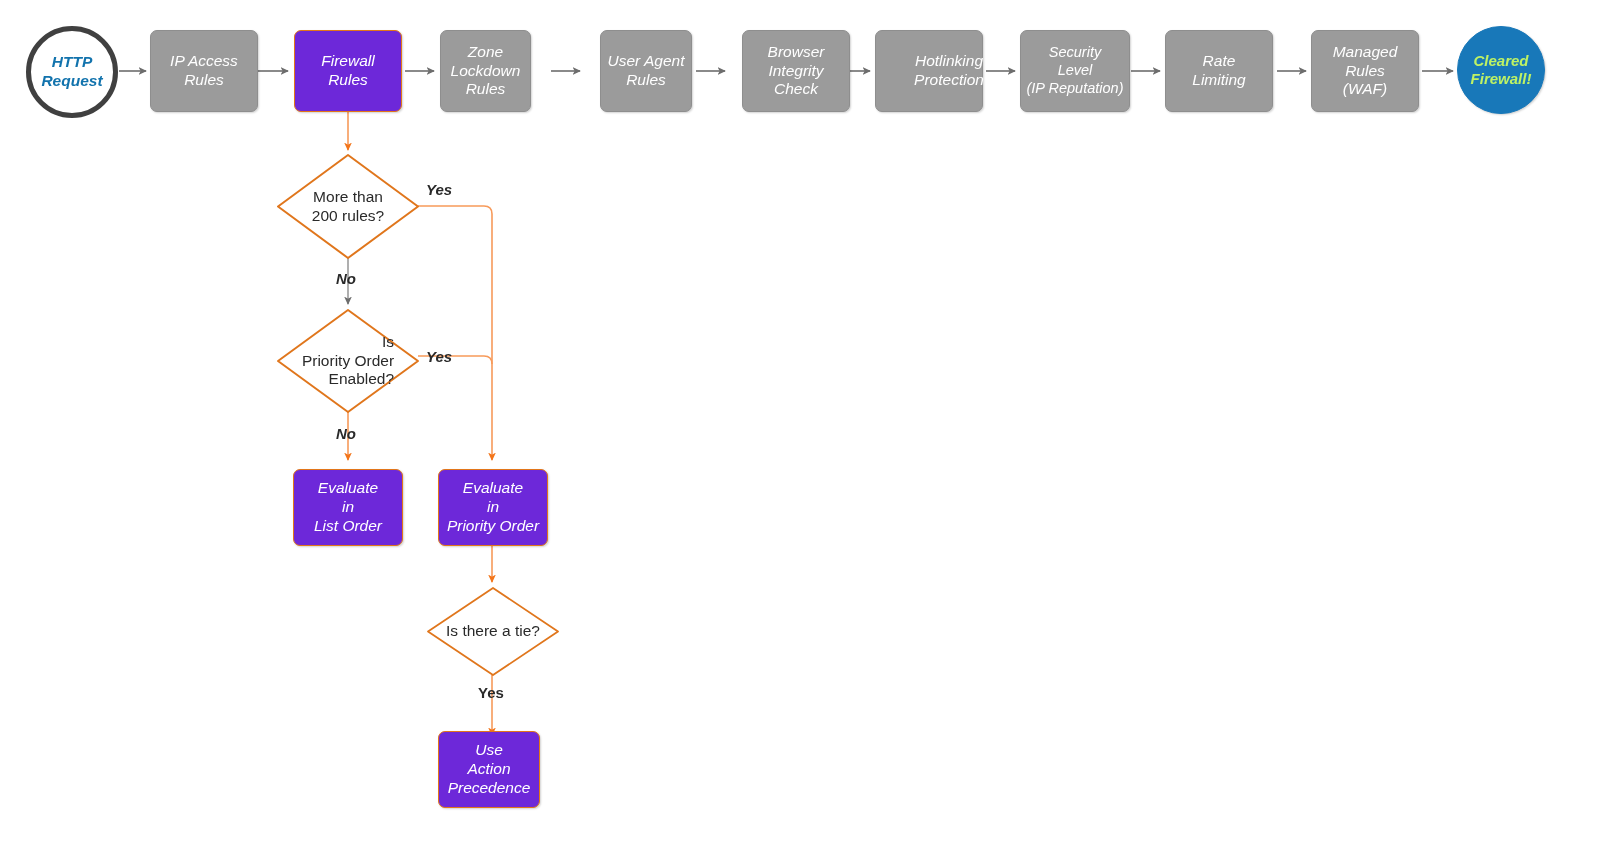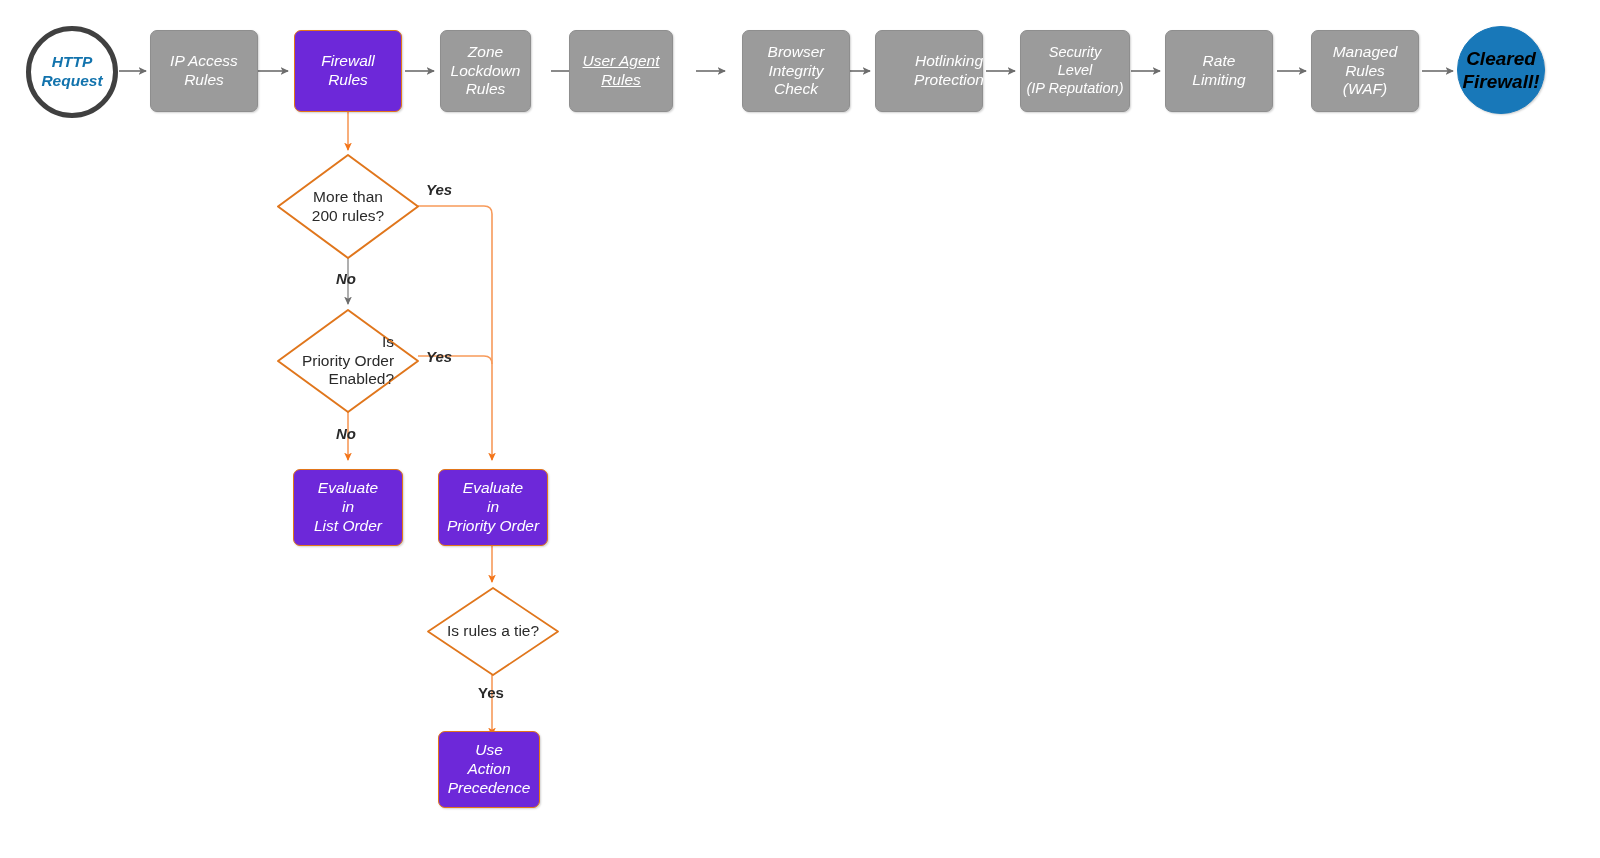--- a/index.html
+++ b/index.html
@@ -67,22 +67,22 @@
     font-size: 15.5px;
   }
   .term.start {
     background: #ffffff;
     border: 5px solid #404040;
     color: #1273ad;
   }
   .term.end {
     background: #1878b9;
     border: 1px solid #1878b9;
-    color: #000000;
-    font-size: 19px;
+    color: #bef264;
+    font-size: 15px;
     box-shadow: 1px 1px 2px rgba(0,0,0,0.18);
   }
 
   
   .decision {
     background: transparent;
     color: #2a2a2a;
     font-size: 15.5px;
   }
   .decision .txt {
@@ -167,21 +167,21 @@
     <span class="txt">Firewall
 Rules</span>
   </div>
 
   <div class="node proc" style="left:440px; top:30px; width:91px; height:82px;">
     <span class="txt">Zone
 Lockdown
 Rules</span>
   </div>
 
-  <div class="node proc" style="left:569px; top:30px; width:104px; height:82px;text-decoration:underline;">
+  <div class="node proc" style="left:600px; top:30px; width:92px; height:82px;">
     <span class="txt">User Agent
 Rules</span>
   </div>
 
   <div class="node proc" style="left:730px; top:30px; width:108px; height:82px;margin-left:12px;">
     <span class="txt">Browser
 Integrity
 Check</span>
   </div>
 
@@ -217,21 +217,21 @@
 200 rules?</span>
   </div>
 
   <div class="node decision" style="left:278px; top:310px; width:140px; height:102px;text-align:right;">
     <span class="txt">Is
 Priority Order
 Enabled?</span>
   </div>
 
   <div class="node decision" style="left:428px; top:588px; width:130px; height:87px;">
-    <span class="txt">Is rules a tie?</span>
+    <span class="txt">Is there a tie?</span>
   </div>
 
   <div class="node proc accent" style="left:293px; top:469px; width:110px; height:77px;">
     <span class="txt">Evaluate
 in
 List Order</span>
   </div>
 
   <div class="node proc accent" style="left:438px; top:469px; width:110px; height:77px;">
     <span class="txt">Evaluate

